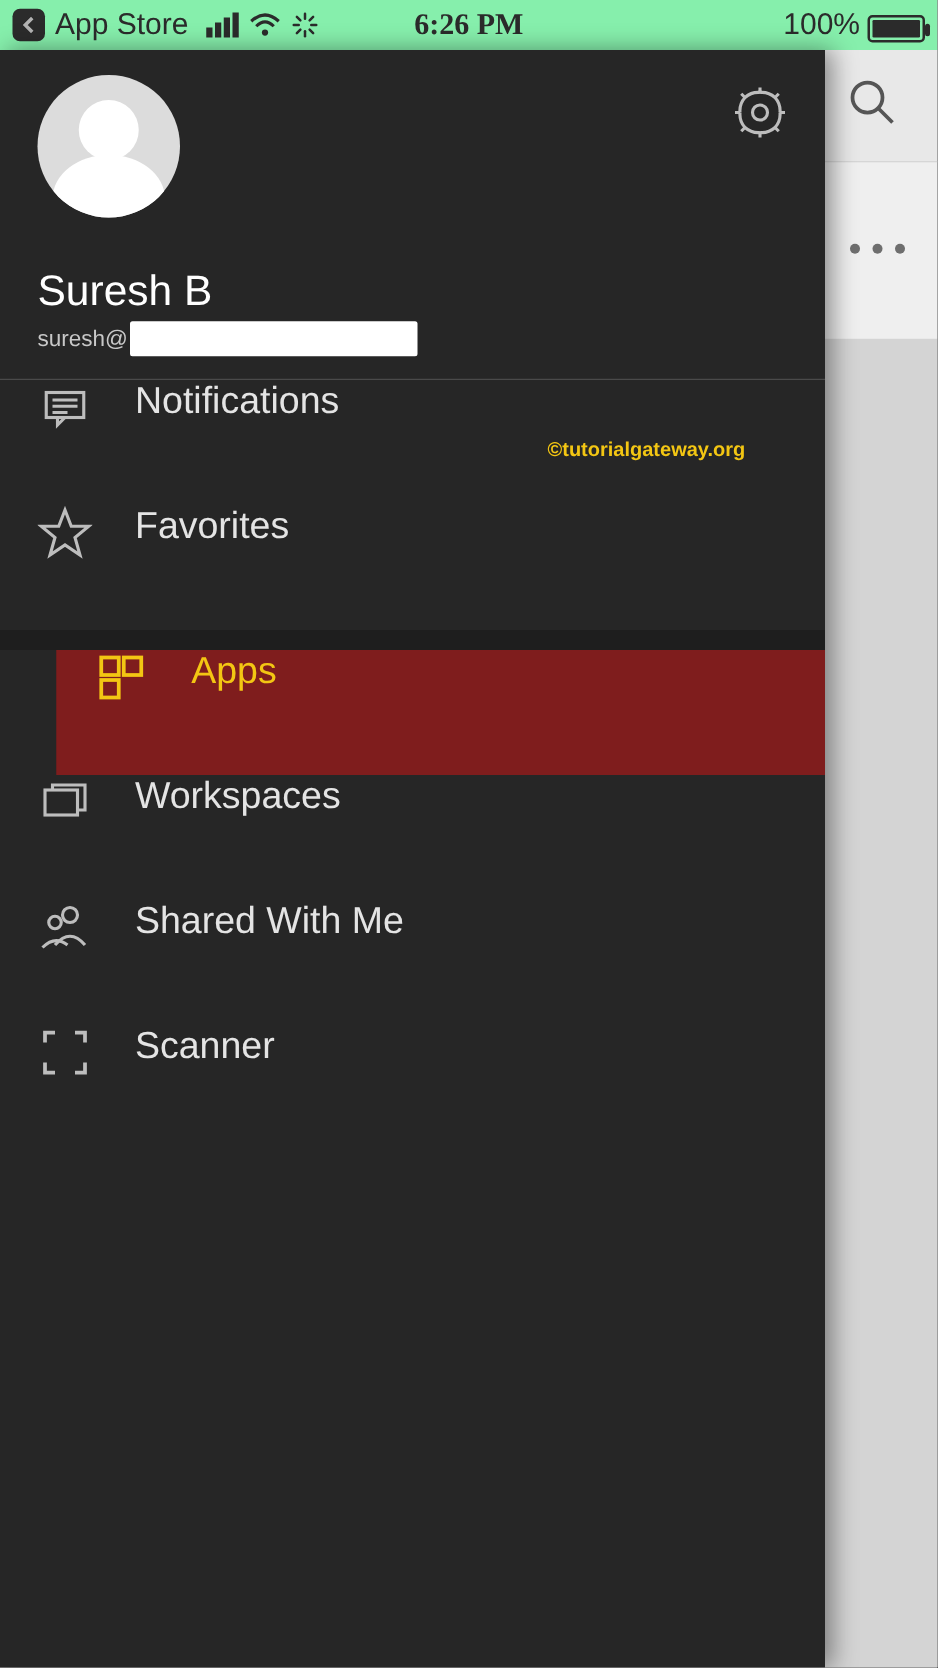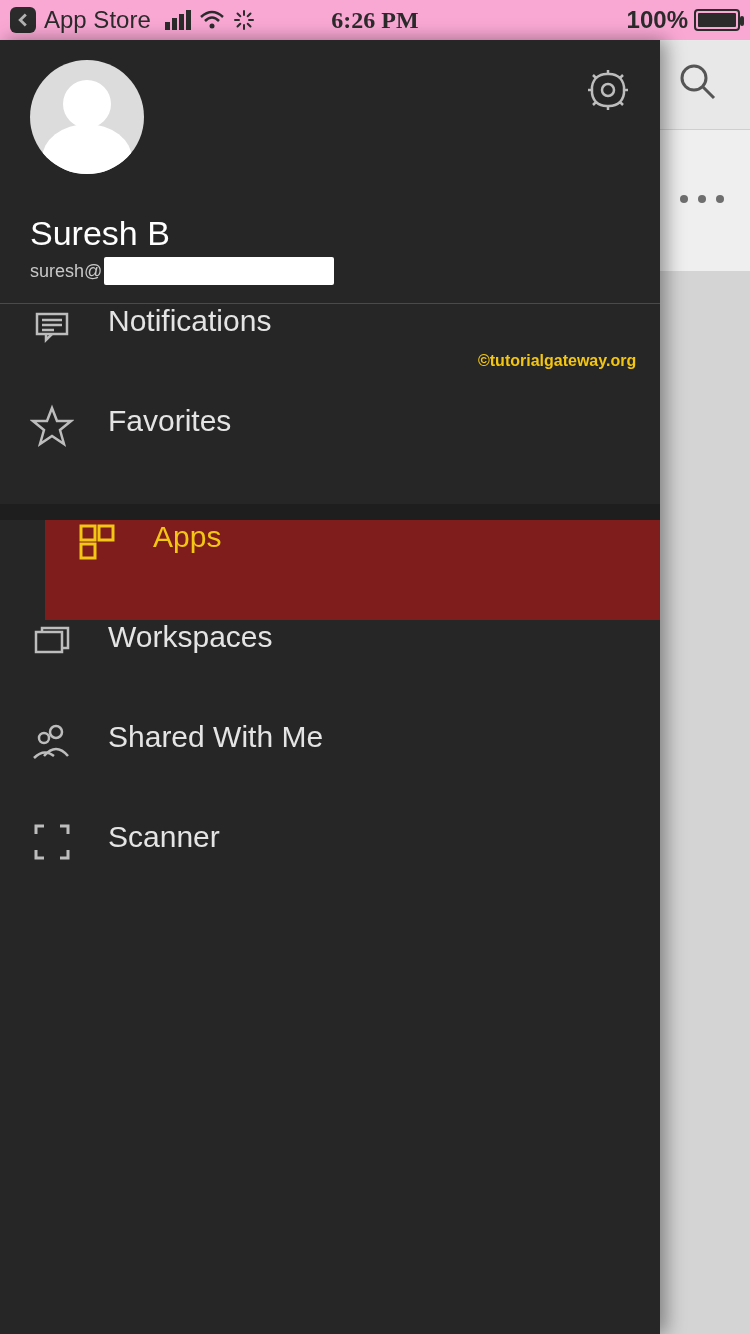--- a/index.html
+++ b/index.html
@@ -2,26 +2,26 @@
 <html><head>
 <meta charset="utf-8">
 <style>
   * { box-sizing: border-box; margin: 0; padding: 0; }
   html, body { width: 750px; height: 1334px; overflow: hidden; font-family: -apple-system, Helvetica Neue, Arial, sans-serif; }
   body { background: #f0f0f0; position: relative; }
 
   
   .status-bar {
     position: absolute; top: 0; left: 0; right: 0; height: 40px;
-    background: #f9a8d4; display: flex; align-items: center; padding: 0 10px;
+    background: #86efac; display: flex; align-items: center; padding: 0 10px;
     font-size: 24px; color: #2b2b2b;
   }
   .status-left { display: flex; align-items: center; gap: 8px; }
   .status-center { position:absolute; left:50%; transform:translateX(-50%); font-weight:600;font-family:Liberation Serif, serif; }
-  .status-right { margin-left: auto; display:flex; align-items:center; gap:6px; font-weight:700; }
+  .status-right { margin-left: auto; display:flex; align-items:flex-end; gap:6px; font-weight:400; }
   .back-chip { width:26px; height:26px; background:#2b2b2b; border-radius:6px; display:flex; align-items:center; justify-content:center; color:#b3b3b3; font-size:18px; }
   .signal-bars { display:flex; align-items:flex-end; gap:2px; margin-left:6px;}
   .signal-bars span{ width:5px; background:#2b2b2b; display:block;}
   .signal-bars span:nth-child(1){height:8px;}
   .signal-bars span:nth-child(2){height:12px;}
   .signal-bars span:nth-child(3){height:16px;}
   .signal-bars span:nth-child(4){height:20px;}
   .wifi-icon, .spinner-icon { display:inline-flex; }
   .battery { width:46px; height:22px; border:2px solid #2b2b2b; border-radius:4px; position:relative; }
   .battery::after{ content:""; position:absolute; right:-6px; top:5px; width:4px; height:10px; background:#2b2b2b; border-radius:2px;}
@@ -52,21 +52,21 @@
     width:114px; height:114px; border-radius:50%; background:#dcdcdc; position:relative; overflow:hidden;
   }
   .avatar::before{ content:""; position:absolute; top:20px; left:50%; transform:translateX(-50%); width:48px; height:48px; background:#fff; border-radius:50%; }
   .avatar::after{ content:""; position:absolute; bottom:-20px; left:50%; transform:translateX(-50%); width:90px; height:70px; background:#fff; border-radius:50% 50% 0 0; }
   .gear-btn { position:absolute; top:28px; right:30px; width:44px; height:44px; }
   .user-name { font-size:34px; color:#fff; margin-top:40px; }
   .user-email-row { display:flex; align-items:center; margin-top:4px; }
   .user-email { font-size:18px; color:#c8c8c8; }
   .redact { width:230px; height:28px; background:#fff; margin-left:2px; border-radius:2px; }
 
-  .watermark { position:absolute; top:352px; left:438px; font-size:16px; color:#f3c613; font-weight:700;margin-left:40px; }
+  .watermark { position:absolute; top:352px; left:438px; font-size:16px; color:#f3c613; font-weight:700; }
 
   .divider { height:1px; background:#4a4a4a; margin:0; }
 
   .menu { display:flex; flex-direction:column; }
   .menu-item {
     display:flex; gap:34px; padding:0 30px; height:100px;
     font-size:30px; color:#e4e4e4;
   }
   .menu-item.active { background:#7f1d1d; color:#f3c613;margin-left:45px; }
   .menu-item.active .icon svg { stroke:#f3c613; fill:none; }

